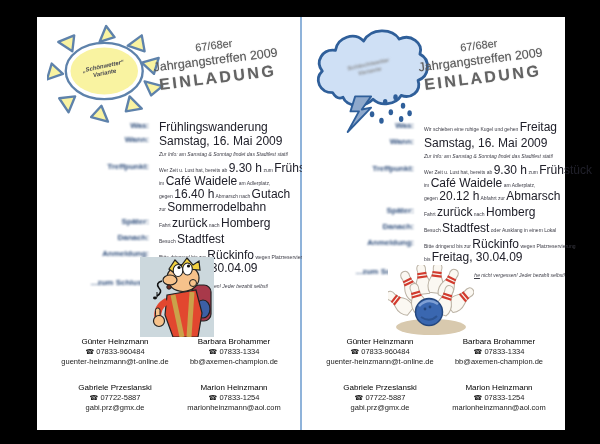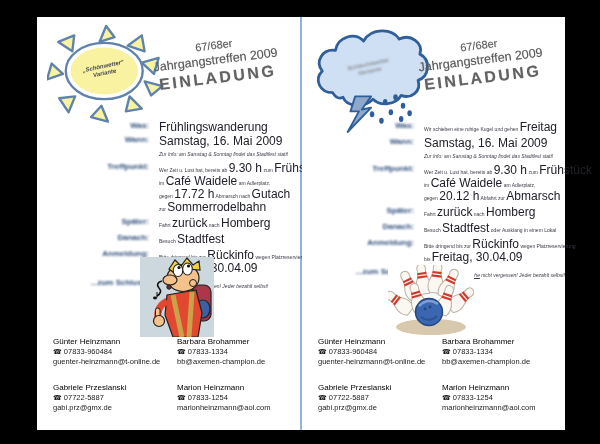--- a/index.html
+++ b/index.html
@@ -51,21 +51,21 @@
 
   
   .art{position:absolute}
   #page0 .art{left:103px;top:240px;width:74px;height:80px}
   #page1 .art{left:86px;top:248px;width:86px;height:74px}
   .art svg{width:100%;height:100%;display:block}
 
   
   .contacts{
     position:absolute;left:16px;top:320px;width:238px;
-    display:grid;grid-template-columns:124px 1fr;row-gap:16px;
+    display:grid;grid-template-columns:124px 1fr;row-gap:16px;text-align:center;
   }
   .contact{font-size:7.5px;color:#1c1c1c;line-height:10px}
   .contact .nm{font-size:8px;color:#000}
   .phone-g{font-size:7px}
 </style>
 </head>
 <body>
 
 <div class="divider"></div>
 
@@ -111,21 +111,21 @@
         <div class="content">
           <div class="line"><span class="seg-b">Samstag, 16. Mai 2009</span></div>
           <div class="line"><span class="seg-i">Zur Info: am Samstag &amp; Sonntag findet das Stadtfest statt!</span></div>
         </div>
       </div>
       <div class="row">
         <div class="lbl">Treffpunkt:</div>
         <div class="content">
           <div class="line"><span class="seg-s">Wer Zeit u. Lust hat, bereits ab </span><span class="seg-b">9.30 h</span><span class="seg-s"> zum </span><span class="seg-b">Frühstück</span></div>
           <div class="line"><span class="seg-s">im </span><span class="seg-b">Café Waidele</span><span class="seg-s"> am Adlerplatz,</span></div>
-          <div class="line"><span class="seg-s">gegen </span><span class="seg-b">17.72 h</span><span class="seg-s"> Abmarsch nach </span><span class="seg-b">Gutach</span></div>
+          <div class="line"><span class="seg-s">gegen </span><span class="seg-b">16.40 h</span><span class="seg-s"> Abmarsch nach </span><span class="seg-b">Gutach</span></div>
           <div class="line"><span class="seg-s">zur </span><span class="seg-b">Sommerrodelbahn</span></div>
         </div>
       </div>
       <div class="row">
         <div class="lbl">Später:</div>
         <div class="content">
           <div class="line"><span class="seg-s">Fahrt </span><span class="seg-b">zurück</span><span class="seg-s"> nach </span><span class="seg-b">Homberg</span></div>
         </div>
       </div>
       <div class="row">

